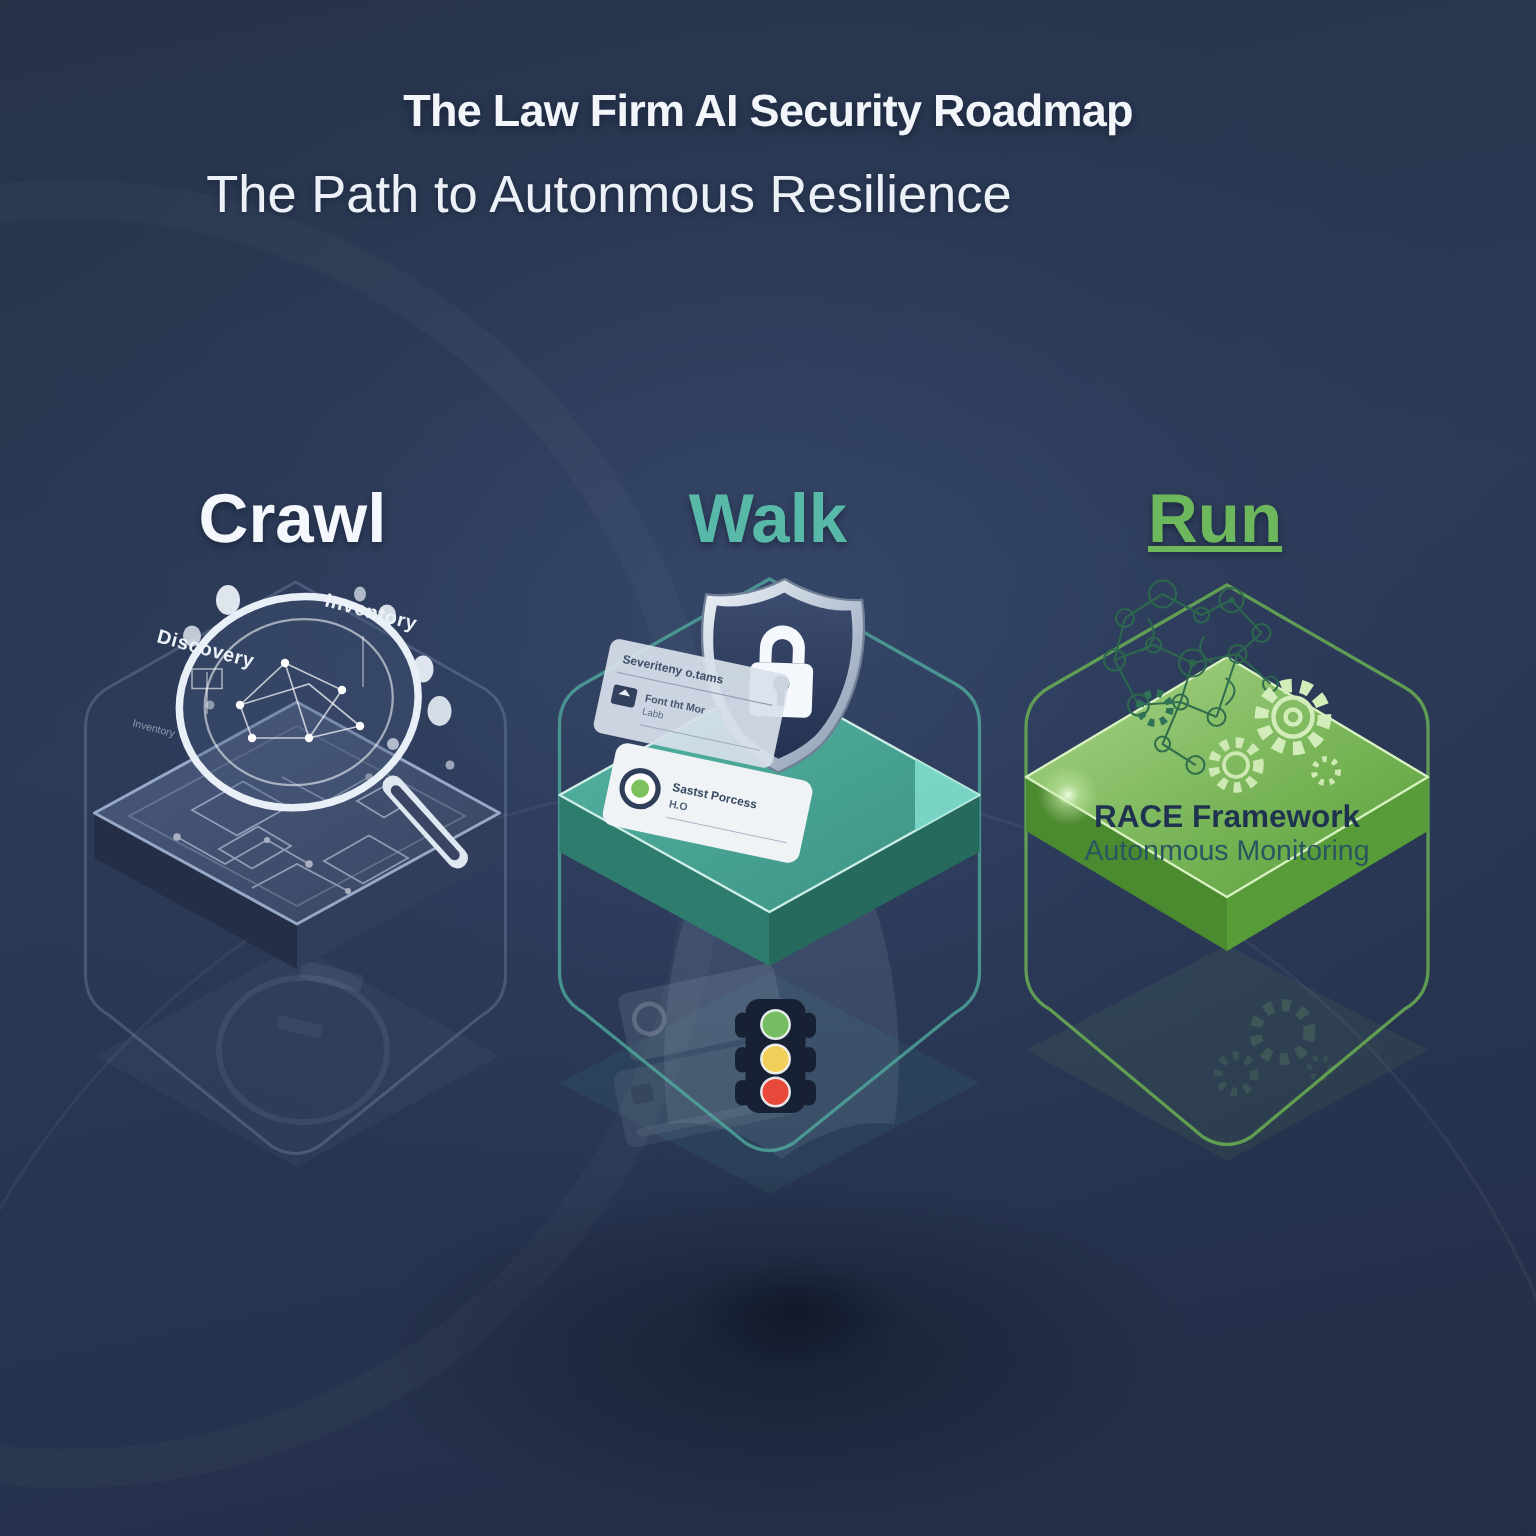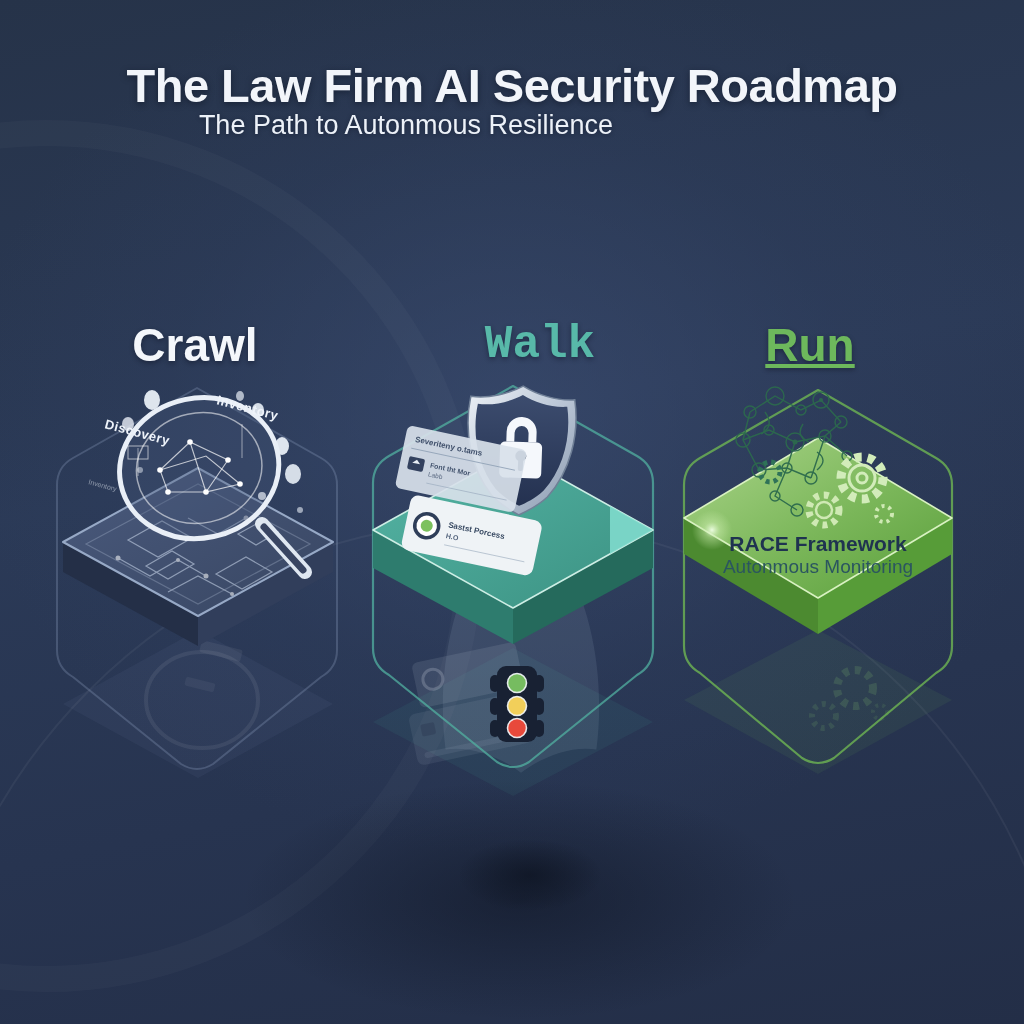--- a/index.html
+++ b/index.html
@@ -11,29 +11,29 @@
       linear-gradient(168deg,#263349 0%, #2b3a57 42%, #273450 70%, #232e47 100%);
   }
   .arc{position:absolute;border-radius:50%;border:26px solid rgba(255,255,255,0.028);}
   .arc1{width:820px;height:820px;left:-390px;top:120px;}
   .arc2{width:1150px;height:1150px;left:-80px;top:520px;border-width:2px;border-color:rgba(255,255,255,0.05);}
   .bottom-shadow{position:absolute;left:150px;top:740px;width:740px;height:320px;
     background:radial-gradient(closest-side, rgba(14,20,34,0.55), rgba(14,20,34,0) 75%);}
   .spot-shadow{position:absolute;left:440px;top:830px;width:180px;height:90px;
     background:radial-gradient(closest-side, rgba(10,16,28,0.6), rgba(10,16,28,0) 80%);}
   .title{position:absolute;left:0;top:58px;width:1024px;text-align:center;
-    font-size:47px;font-weight:800;letter-spacing:-0.5px;color:#f2f5fa;
+    font-size:30px;font-weight:800;letter-spacing:-0.5px;color:#f2f5fa;
     text-shadow:0 2px 6px rgba(10,16,30,0.5);}
   .subtitle{position:absolute;left:0;top:110px;width:812px;text-align:center;
-    font-size:27px;font-weight:500;color:#ecf1f8;text-shadow:0 1px 4px rgba(10,16,30,0.4);}
+    font-size:35px;font-weight:500;color:#ecf1f8;text-shadow:0 1px 4px rgba(10,16,30,0.4);}
   .stage-label{position:absolute;transform:translate(-50%,-50%);
     font-size:46px;font-weight:800;letter-spacing:0;
     text-shadow:0 2px 5px rgba(10,16,30,0.45);}
   #crawl-label{left:195px;top:345px;color:#f4f7fb;}
-  #walk-label{left:540px;top:345px;color:#58b9a9;font-family:Liberation Mono, monospace;}
+  #walk-label{left:512px;top:345px;color:#58b9a9;}
   #run-label{left:810px;top:345px;color:#6db85c;text-decoration:underline;}
   svg{position:absolute;left:0;top:0;}
   svg text{font-family:"Liberation Sans","DejaVu Sans",sans-serif;}
 </style>
 </head>
 <body>
 
 <div class="canvas">
   <div class="arc arc1"></div>
   <div class="arc arc2"></div>

